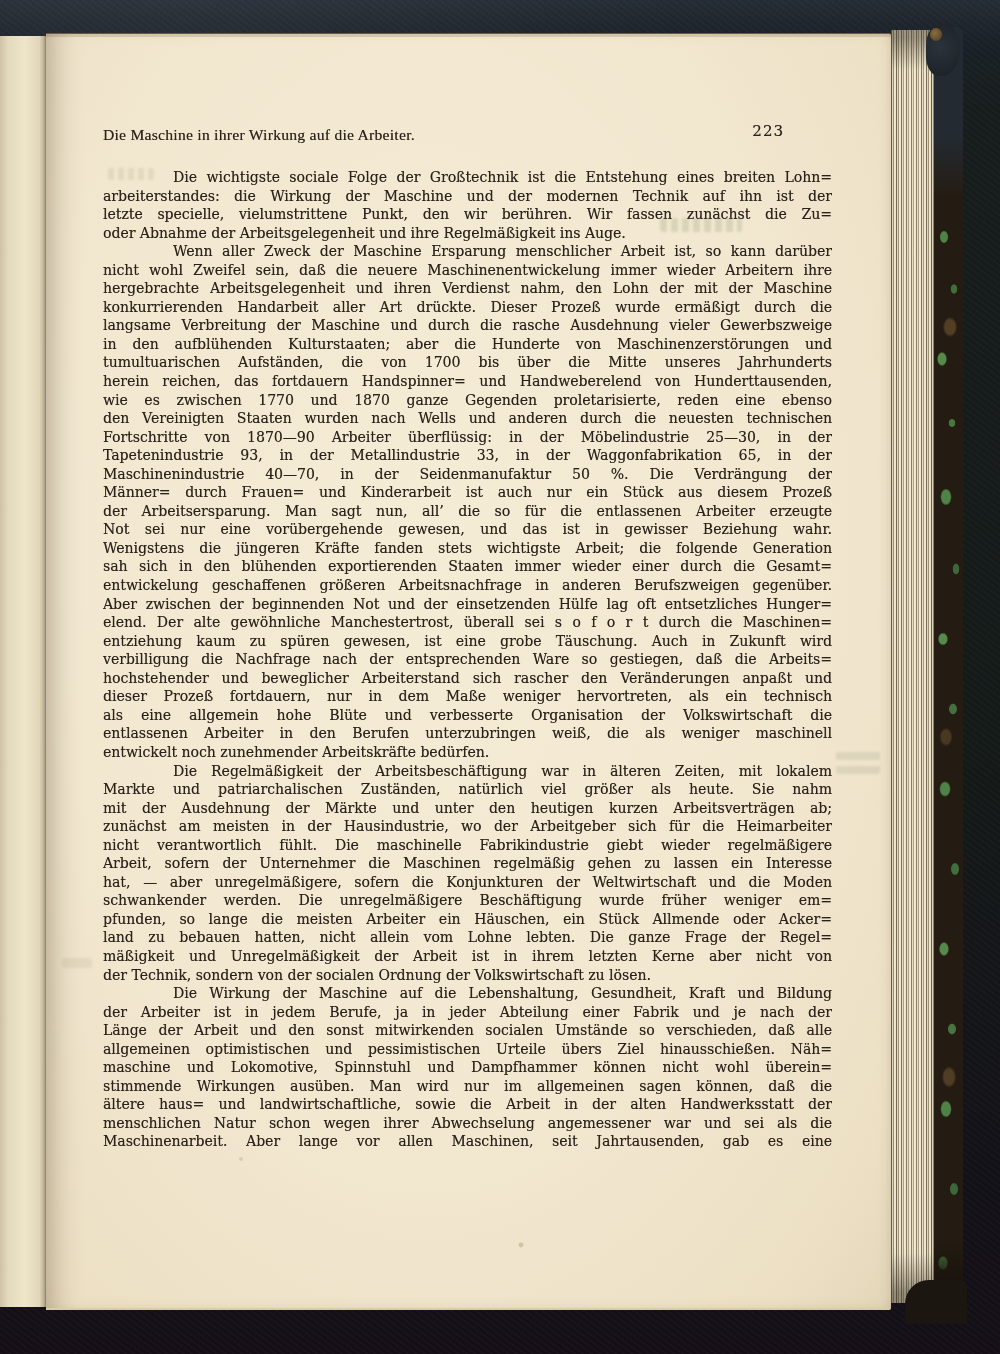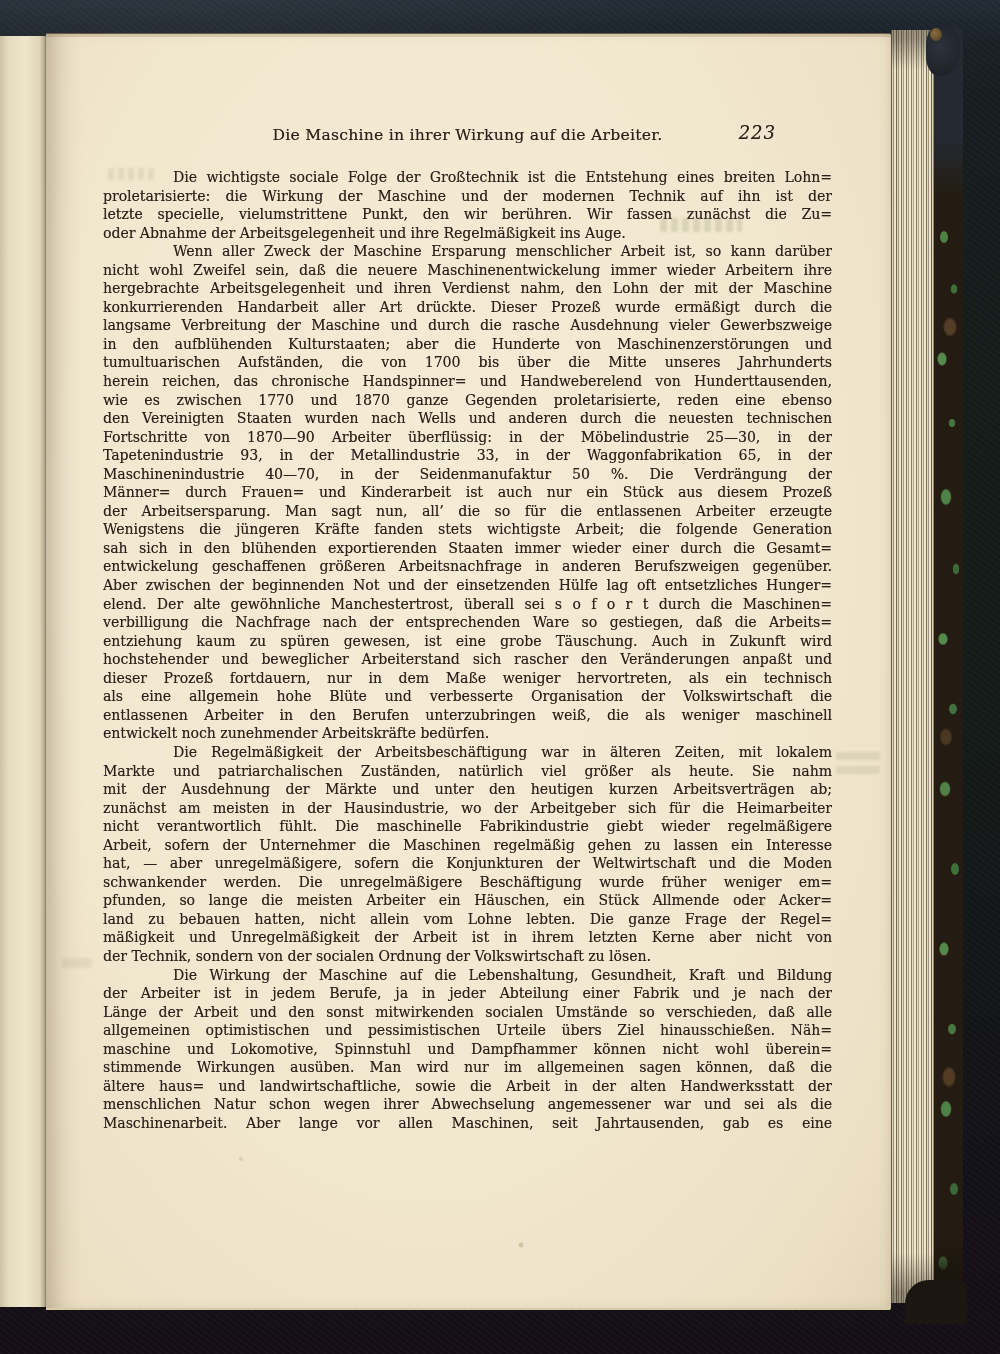--- a/index.html
+++ b/index.html
@@ -87,27 +87,27 @@
   .cover-corner-bottom{
     position:absolute;left:905px;top:1280px;width:62px;height:44px;
     background:#1c1611;border-radius:24px 6px 0 0;
   }
   
   .header-row{
     position:absolute;left:103px;top:126px;width:729px;height:26px;
     color:#2a211a;
   }
   .header-title{
-    text-align:center;font-size:15.5px;letter-spacing:.3px;
+    font-size:15.5px;letter-spacing:.3px;
     text-shadow:.2px 0 0 rgba(42,33,26,.55);
+    font-family:Liberation Serif, serif;
   }
   .page-number{
-    position:absolute;right:56px;top:-4px;font-size:18px;letter-spacing:1px;
+    position:absolute;right:48px;top:-4px;font-size:15px;letter-spacing:1px;
     text-shadow:.2px 0 0 rgba(42,33,26,.5);
-    font-style:italic;
   }
   .body-text{
     position:absolute;left:103px;top:168px;width:729px;
     color:#2a211a;font-size:14px;line-height:18.55px;
     text-shadow:.2px 0 0 rgba(42,33,26,.5);
   }
   .para{margin:0;}
   .line{
     text-align:justify;text-align-last:justify;
     height:18.55px;overflow:hidden;white-space:normal;
@@ -146,47 +146,48 @@
 <div class="page"></div>
 
 <div class="header-row">
   <div class="header-title">Die Maschine in ihrer Wirkung auf die Arbeiter.</div>
   <div class="page-number">223</div>
 </div>
 
 <div class="body-text">
     <div class="para">
       <div class="line indent">Die wichtigste sociale Folge der Großtechnik ist die Entstehung eines breiten Lohn=</div>
-      <div class="line">proletarisierte: die Wirkung der Maschine und der modernen Technik auf ihn ist der</div>
+      <div class="line">arbeiterstandes: die Wirkung der Maschine und der modernen Technik auf ihn ist der</div>
       <div class="line">letzte specielle, vielumstrittene Punkt, den wir berühren. Wir fassen zunächst die Zu=</div>
       <div class="line para-end">oder Abnahme der Arbeitsgelegenheit und ihre Regelmäßigkeit ins Auge.</div>
     </div>
     <div class="para">
       <div class="line indent">Wenn aller Zweck der Maschine Ersparung menschlicher Arbeit ist, so kann darüber</div>
       <div class="line">nicht wohl Zweifel sein, daß die neuere Maschinenentwickelung immer wieder Arbeitern ihre</div>
       <div class="line">hergebrachte Arbeitsgelegenheit und ihren Verdienst nahm, den Lohn der mit der Maschine</div>
       <div class="line">konkurrierenden Handarbeit aller Art drückte. Dieser Prozeß wurde ermäßigt durch die</div>
       <div class="line">langsame Verbreitung der Maschine und durch die rasche Ausdehnung vieler Gewerbszweige</div>
       <div class="line">in den aufblühenden Kulturstaaten; aber die Hunderte von Maschinenzerstörungen und</div>
       <div class="line">tumultuarischen Aufständen, die von 1700 bis über die Mitte unseres Jahrhunderts</div>
-      <div class="line">herein reichen, das chronische Handspinner= und Handweberelend von Hunderttausenden,</div>
+      <div class="line">herein reichen, das fortdauern Handspinner= und Handweberelend von Hunderttausenden,</div>
       <div class="line">wie es zwischen 1770 und 1870 ganze Gegenden proletarisierte, reden eine ebenso</div>
       <div class="line">den Vereinigten Staaten wurden nach Wells und anderen durch die neuesten technischen</div>
       <div class="line">Fortschritte von 1870—90 Arbeiter überflüssig: in der Möbelindustrie 25—30, in der</div>
       <div class="line">Tapetenindustrie 93, in der Metallindustrie 33, in der Waggonfabrikation 65, in der</div>
       <div class="line">Maschinenindustrie 40—70, in der Seidenmanufaktur 50 %. Die Verdrängung der</div>
       <div class="line">Männer= durch Frauen= und Kinderarbeit ist auch nur ein Stück aus diesem Prozeß</div>
       <div class="line">der Arbeitsersparung. Man sagt nun, all’ die so für die entlassenen Arbeiter erzeugte</div>
+      <div class="line">Not sei nur eine vorübergehende gewesen, und das ist in gewisser Beziehung wahr.</div>
       <div class="line">Wenigstens die jüngeren Kräfte fanden stets wichtigste Arbeit; die folgende Generation</div>
       <div class="line">sah sich in den blühenden exportierenden Staaten immer wieder einer durch die Gesamt=</div>
       <div class="line">entwickelung geschaffenen größeren Arbeitsnachfrage in anderen Berufszweigen gegenüber.</div>
       <div class="line">Aber zwischen der beginnenden Not und der einsetzenden Hülfe lag oft entsetzliches Hunger=</div>
       <div class="line">elend. Der alte gewöhnliche Manchestertrost, überall sei s o f o r t durch die Maschinen=</div>
+      <div class="line">entziehung kaum zu spüren gewesen, ist eine grobe Täuschung. Auch in Zukunft wird</div>
       <div class="line">verbilligung die Nachfrage nach der entsprechenden Ware so gestiegen, daß die Arbeits=</div>
-      <div class="line">entziehung kaum zu spüren gewesen, ist eine grobe Täuschung. Auch in Zukunft wird</div>
       <div class="line">hochstehender und beweglicher Arbeiterstand sich rascher den Veränderungen anpaßt und</div>
       <div class="line">dieser Prozeß fortdauern, nur in dem Maße weniger hervortreten, als ein technisch</div>
       <div class="line">als eine allgemein hohe Blüte und verbesserte Organisation der Volkswirtschaft die</div>
       <div class="line">entlassenen Arbeiter in den Berufen unterzubringen weiß, die als weniger maschinell</div>
       <div class="line para-end">entwickelt noch zunehmender Arbeitskräfte bedürfen.</div>
     </div>
     <div class="para">
       <div class="line indent">Die Regelmäßigkeit der Arbeitsbeschäftigung war in älteren Zeiten, mit lokalem</div>
       <div class="line">Markte und patriarchalischen Zuständen, natürlich viel größer als heute. Sie nahm</div>
       <div class="line">mit der Ausdehnung der Märkte und unter den heutigen kurzen Arbeitsverträgen ab;</div>

